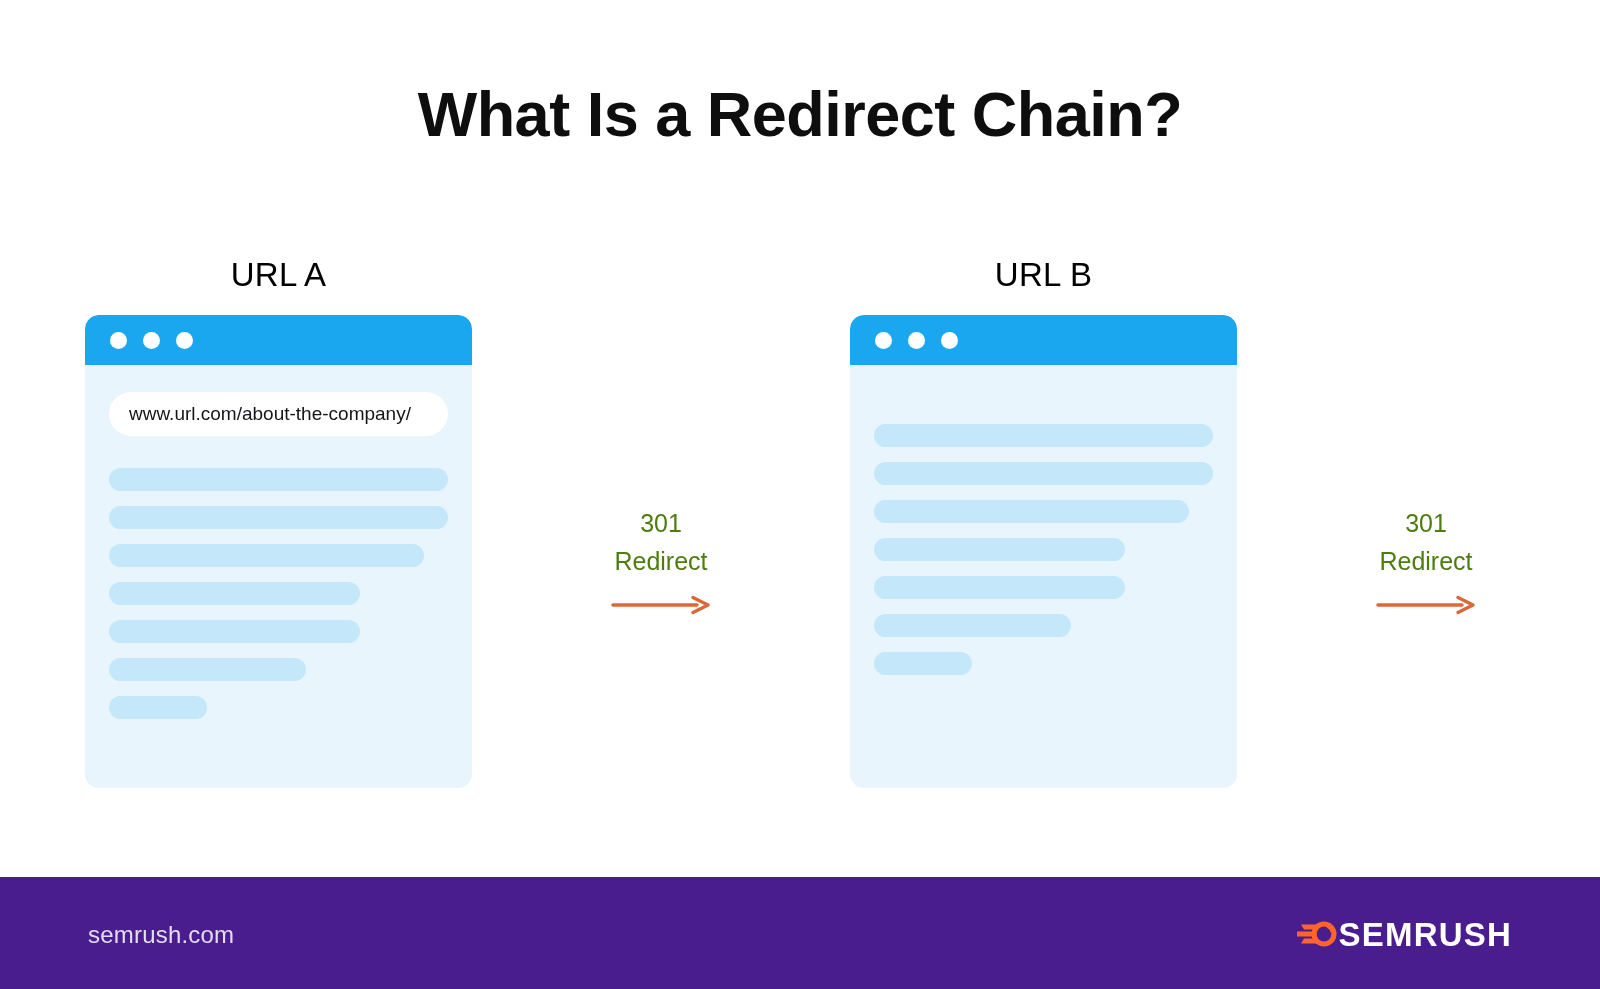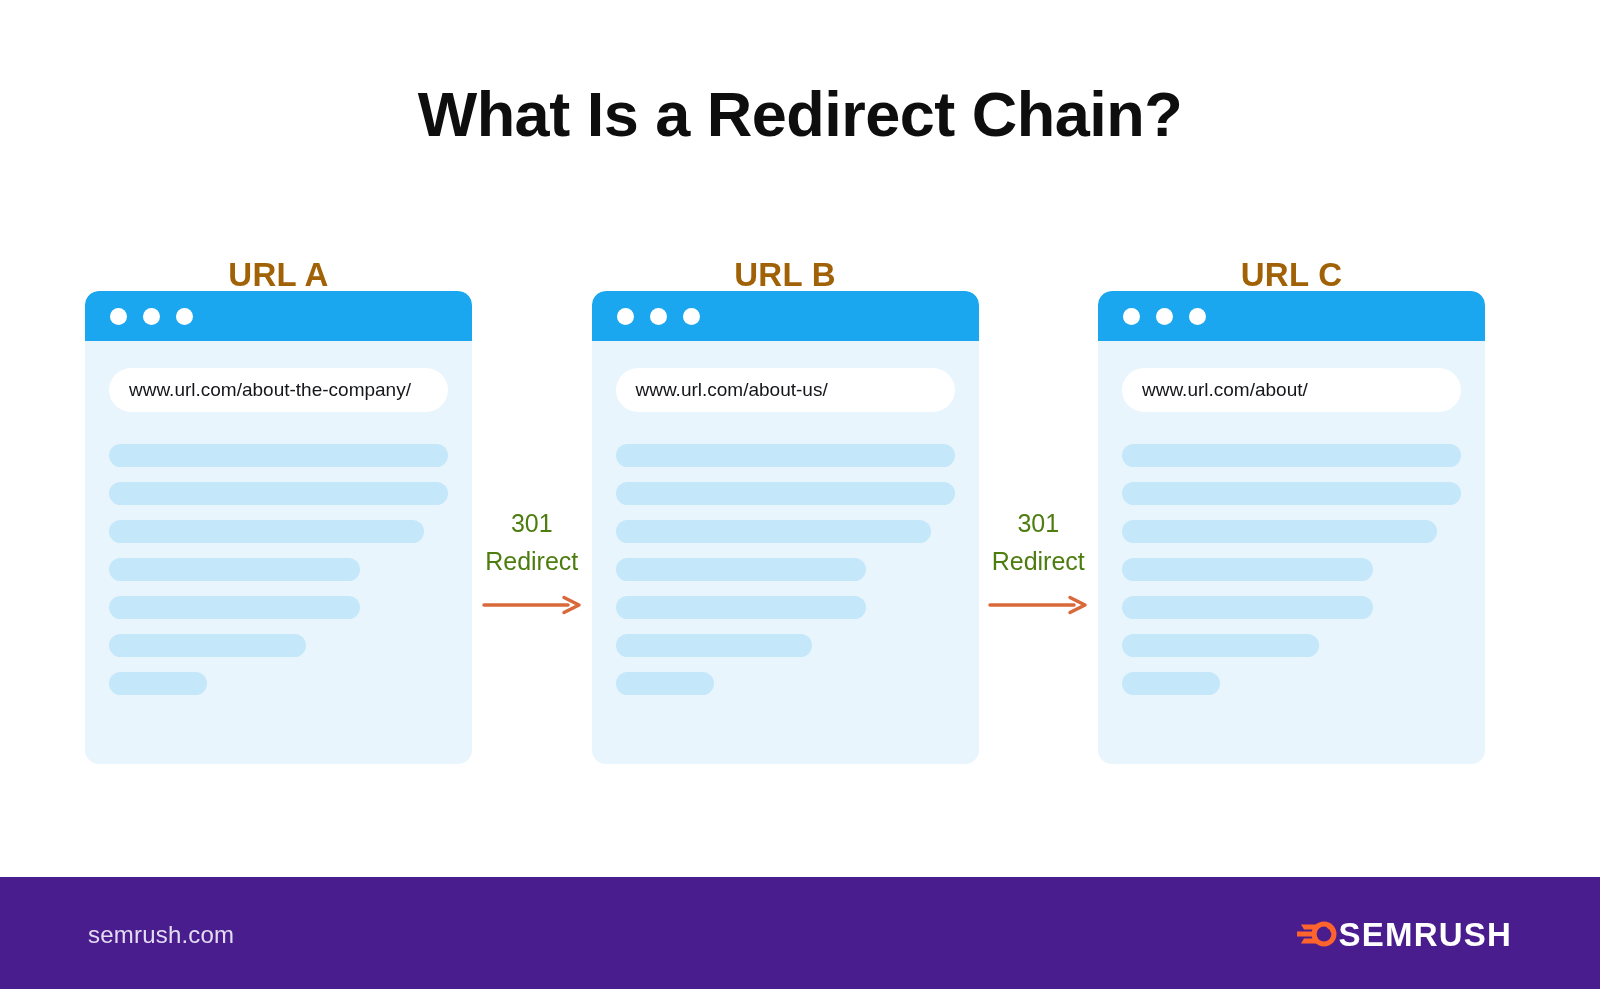--- a/index.html
+++ b/index.html
@@ -49,23 +49,24 @@
   .card-col {
     width: 387px;
     flex: 0 0 387px;
     display: flex;
     flex-direction: column;
     align-items: center;
   }
 
   .card-label {
     font-size: 33px;
-    font-weight: 700;
-    color: #a16207;
+    font-weight: 400;
+    color: #000000;
     letter-spacing: 0.3px;
+    margin-bottom: 24px;
     line-height: 1;
   }
 
   .browser {
     width: 387px;
     height: 473px;
     background: #e8f5fd;
     border-radius: 14px;
     overflow: hidden;
     display: flex;
@@ -228,21 +229,20 @@
 
     <div class="card-col">
       <div class="card-label">URL B</div>
       <div class="browser">
         <div class="browser-bar">
           <span class="dot"></span>
           <span class="dot"></span>
           <span class="dot"></span>
         </div>
         <div class="browser-body">
-          <div class="url-field">www.url.com/about-us/</div>
           <div class="lines">
             <div class="line" style="width:100%"></div>
             <div class="line" style="width:100%"></div>
             <div class="line" style="width:93%"></div>
             <div class="line" style="width:74%"></div>
             <div class="line" style="width:74%"></div>
             <div class="line" style="width:58%"></div>
             <div class="line" style="width:29%"></div>
           </div>
         </div>
@@ -253,42 +253,20 @@
       <div class="connector-label">
         <span>301</span><br>
         <span>Redirect</span>
       </div>
       <svg class="arrow" viewBox="0 0 100 22">
         <line x1="2" y1="11" x2="86" y2="11" stroke="#d9693a" stroke-width="3.5" stroke-linecap="round"></line>
         <path d="M82 3.5 L97 11 L82 18.5" fill="none" stroke="#d9693a" stroke-width="3.5" stroke-linecap="round" stroke-linejoin="round"></path>
       </svg>
     </div>
 
-    <div class="card-col">
-      <div class="card-label">URL C</div>
-      <div class="browser">
-        <div class="browser-bar">
-          <span class="dot"></span>
-          <span class="dot"></span>
-          <span class="dot"></span>
-        </div>
-        <div class="browser-body">
-          <div class="url-field">www.url.com/about/</div>
-          <div class="lines">
-            <div class="line" style="width:100%"></div>
-            <div class="line" style="width:100%"></div>
-            <div class="line" style="width:93%"></div>
-            <div class="line" style="width:74%"></div>
-            <div class="line" style="width:74%"></div>
-            <div class="line" style="width:58%"></div>
-            <div class="line" style="width:29%"></div>
-          </div>
-        </div>
-      </div>
-    </div>
 
   </div>
 
   <div class="footer">
     <div class="footer-url">semrush.com</div>
     <div class="logo">
       <svg class="logo-mark" width="44" height="36" viewBox="0 0 44 36">
         <path d="M2 14.5 L24 14.5 L24 19.5 L2 19.5 Z" fill="#ff642d"></path>
         <path d="M6 7.5 L26 7.5 L24 12.5 L9 12.5 Z" fill="#ff642d"></path>
         <path d="M9 21.5 L24 21.5 L26 26.5 L6 26.5 Z" fill="#ff642d"></path>

